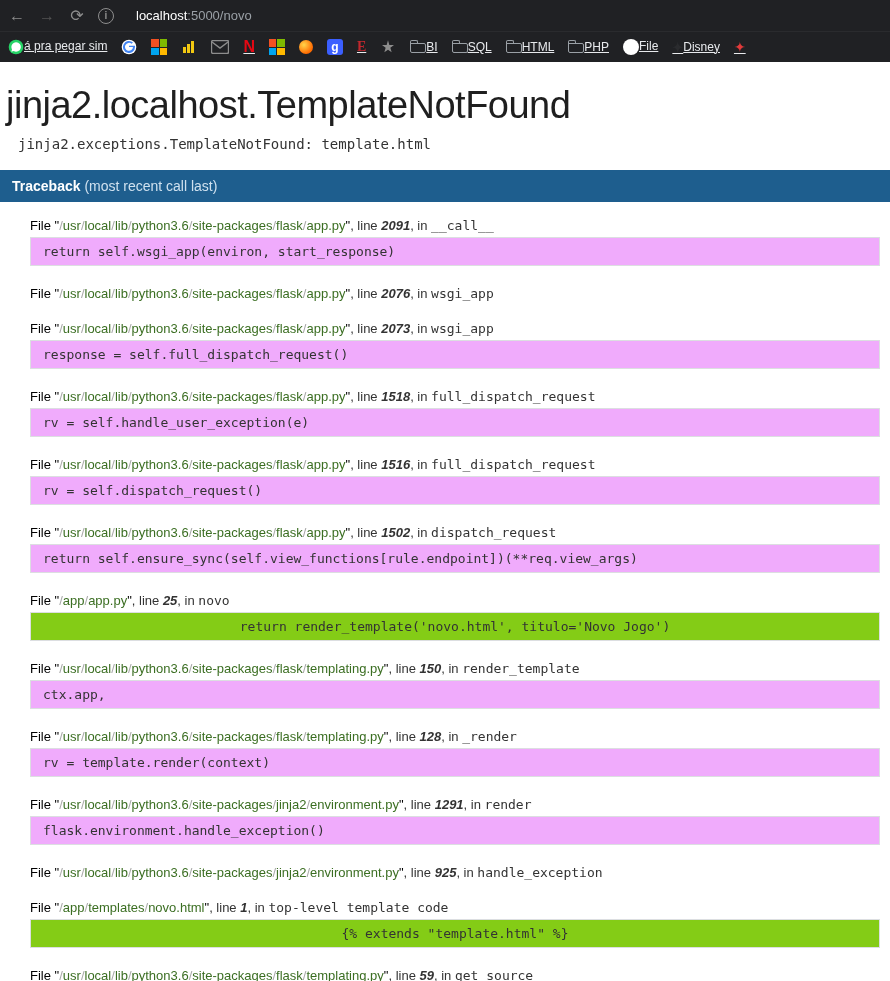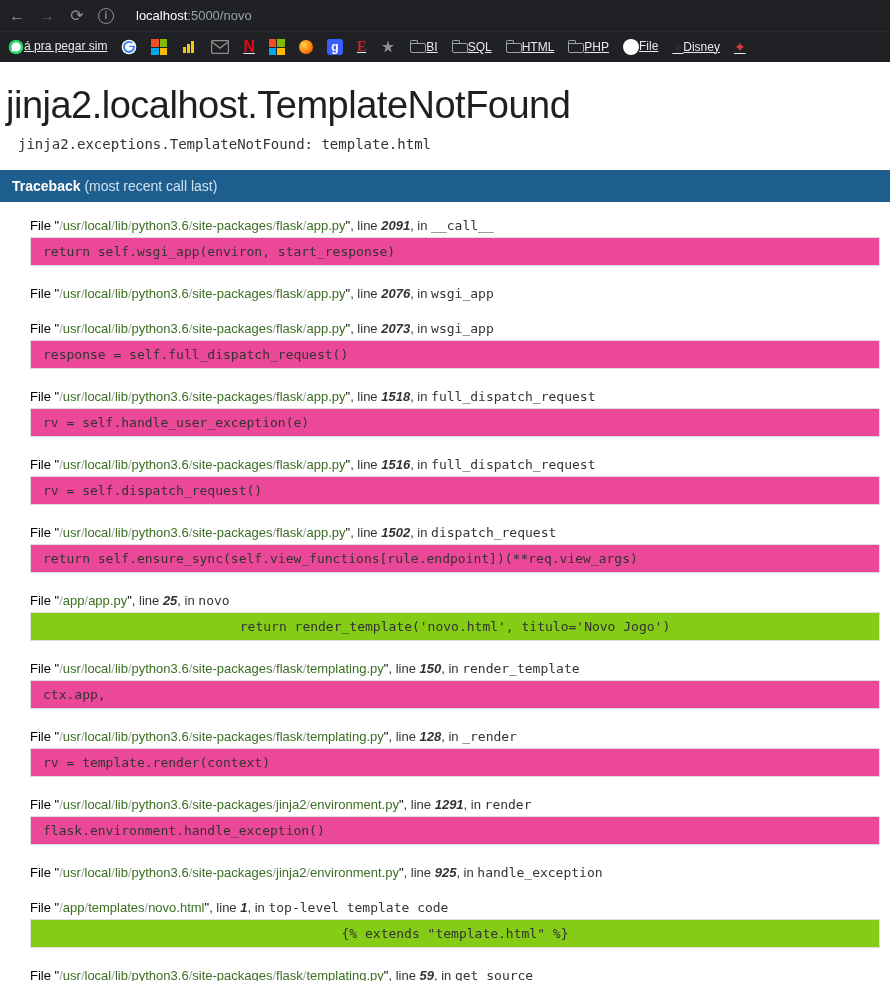--- a/index.html
+++ b/index.html
@@ -31,21 +31,21 @@
   .tb-header { background:#1e5e8e; color:#fff; padding:8px 12px; font-family:"Segoe UI",Arial,sans-serif; font-size:14px; font-weight:bold;}
   .tb-header .sub { font-weight:normal; color:#cfe1ef;}
   .frames { padding:16px 10px 10px 30px;}
   .frame { margin-bottom:20px;}
   .frame-loc { font-family:"Segoe UI",Arial,sans-serif; font-size:13px; color:#333; margin-bottom:4px;}
   .frame-loc .muted { color:#000;}
   .frame-loc em.path { font-style:normal; color:#3b6e22;}
   .frame-loc em.sep { font-style:normal; color:#a8a8a8;}
   .frame-loc .lineno { font-style:italic; font-weight:bold; color:#333;}
   .frame-loc .func { font-family:Consolas,Menlo,monospace; font-size:13px; }
-  .frame-code { border:1px solid #dcdee1; background:#ec4899; padding:6px 12px; font-family:Consolas,Menlo,monospace; font-size:13px; color:#333; white-space:pre;}
+  .frame-code { border:1px solid #dcdee1; background:#f0abfc; padding:6px 12px; font-family:Consolas,Menlo,monospace; font-size:13px; color:#333; white-space:pre;}
   .frame-code.highlight { background:#84cc16;text-align:center;}
 </style>
 </head>
 <body>
 
 <div class="chrome-top">
   <div class="addr-row">
     <span class="nav-arrow">←</span>
     <span class="nav-arrow" style="color:#545454">→</span>
     <span class="reload">⟳</span>

